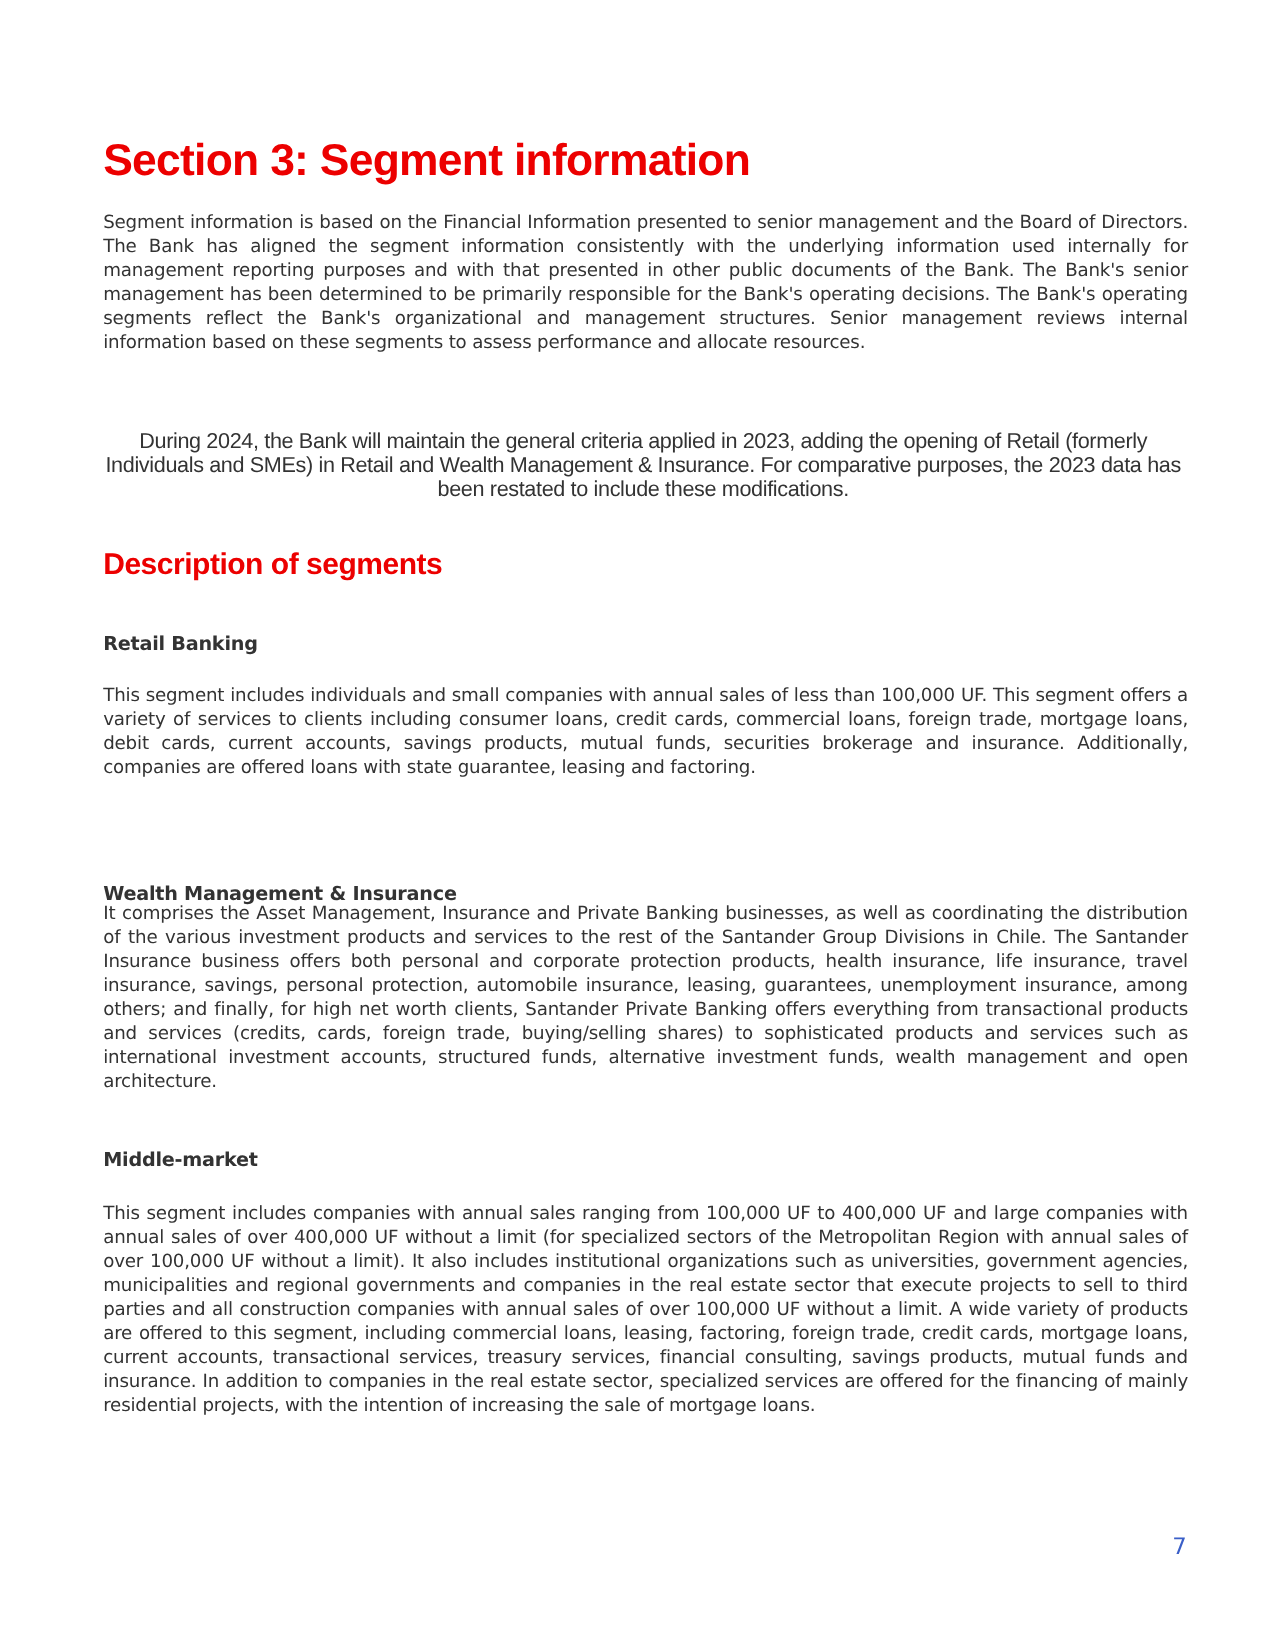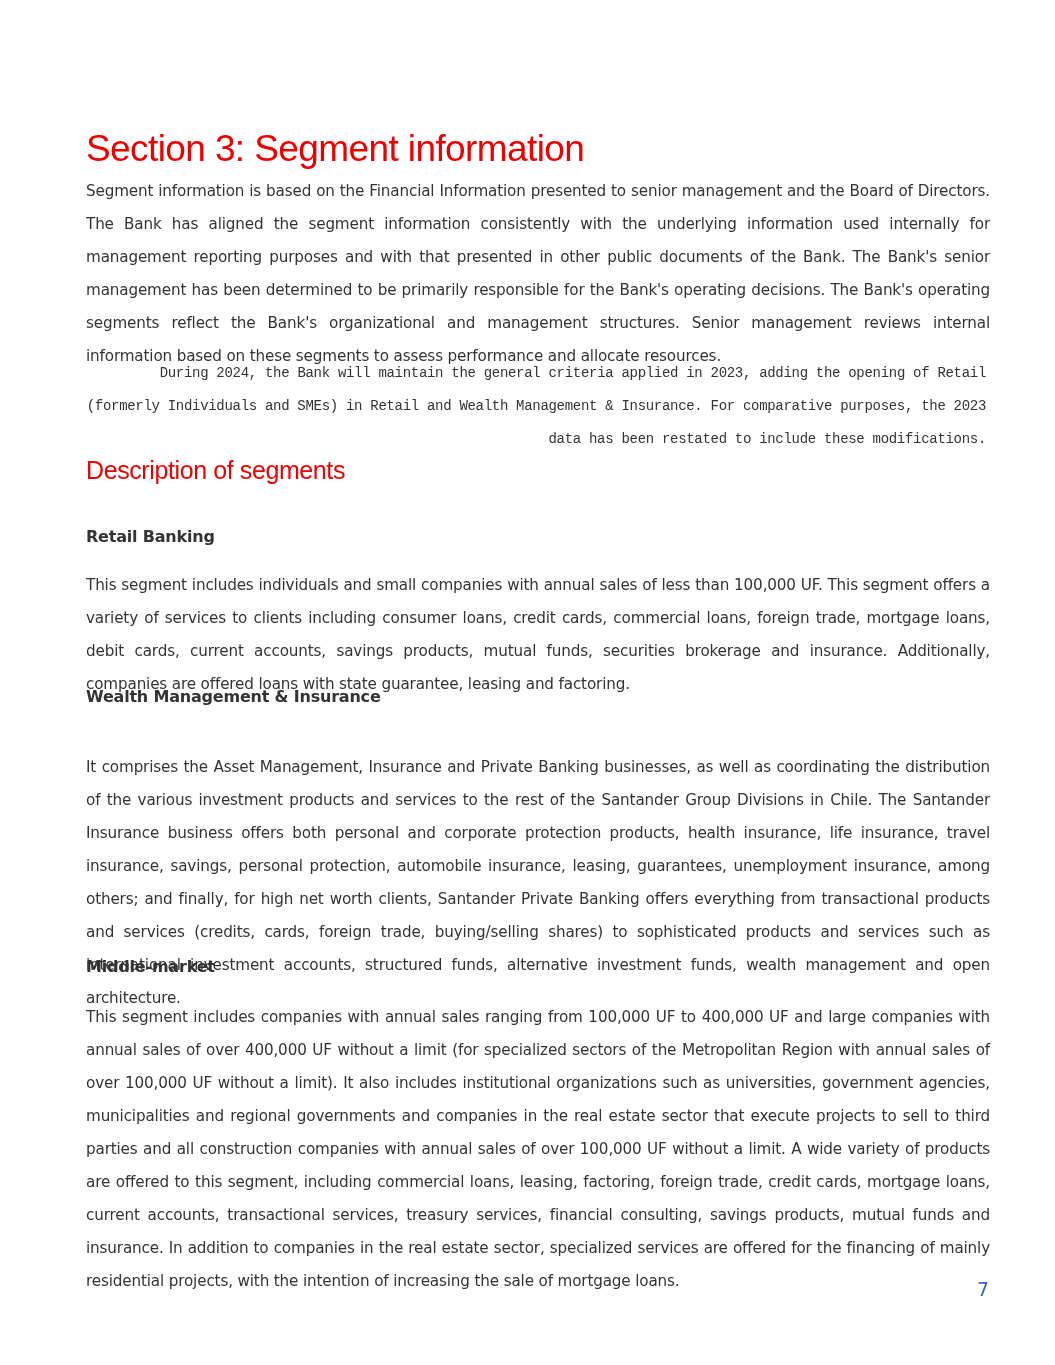--- a/index.html
+++ b/index.html
@@ -16,58 +16,58 @@
       color: #333333;
     }
     .page {
       position: absolute;
       left: 86px;
       top: 0;
       width: 904px;
     }
     .h1 {
       position: absolute;
-      top: 128px;
+      top: 113px;
       left: 0;
       margin: 0;
       font-family: "Liberation Sans", sans-serif;
-      font-weight: normal;
+      font-weight: bold;
       font-size: 37px;
       letter-spacing: -0.6px;
       color: #EC0000;
       white-space: nowrap;
     }
     .h2 {
       position: absolute;
       left: 0;
       margin: 0;
       font-family: "Liberation Sans", sans-serif;
-      font-weight: normal;
+      font-weight: bold;
       font-size: 25px;
       letter-spacing: -0.4px;
       color: #EC0000;
       white-space: nowrap;
       text-align: right;
     }
     .para {
       position: absolute;
       left: 0;
       width: 904px;
       margin: 0;
       font-size: 15.2px;
-      line-height: 33px;
+      line-height: 20px;
       text-align: justify;
       color: #333333;
       letter-spacing: -0.15px;
     }
     .para.condensed {
-      font-family: Liberation Mono, monospace;
-      font-size: 14px;
+      font-family: Liberation Sans, sans-serif;
+      font-size: 18px;
       letter-spacing: -0.3px;
-      text-align: right;
+      text-align: center;
       width: 900px;
     }
     .sub {
       position: absolute;
       left: 0;
       margin: 0;
       font-size: 16px;
       font-weight: bold;
       color: #333333;
       white-space: nowrap;
@@ -93,21 +93,21 @@
   <p class="para condensed" style="top:357px;">During 2024, the Bank will maintain the general criteria applied in 2023, adding the opening of Retail (formerly Individuals and SMEs) in Retail and Wealth Management &amp; Insurance. For comparative purposes, the 2023 data has been restated to include these modifications.</p>
 
   <h2 class="h2" style="top:456px;">Description of segments</h2>
 
   <div>
     <h3 class="sub" style="top:527px;">Retail Banking</h3>
     <p class="para" style="top:569px;">This segment includes individuals and small companies with annual sales of less than 100,000 UF. This segment offers a variety of services to clients including consumer loans, credit cards, commercial loans, foreign trade, mortgage loans, debit cards, current accounts, savings products, mutual funds, securities brokerage and insurance. Additionally, companies are offered loans with state guarantee, leasing and factoring.</p>
   </div>
 
   <div>
-    <h3 class="sub" style="top:687px;">Wealth Management &amp; Insurance</h3>
+    <h3 class="sub" style="top:735px;">Wealth Management &amp; Insurance</h3>
     <p class="para" style="top:751px;">It comprises the Asset Management, Insurance and Private Banking businesses, as well as coordinating the distribution of the various investment products and services to the rest of the Santander Group Divisions in Chile. The Santander Insurance business offers both personal and corporate protection products, health insurance, life insurance, travel insurance, savings, personal protection, automobile insurance, leasing, guarantees, unemployment insurance, among others; and finally, for high net worth clients, Santander Private Banking offers everything from transactional products and services (credits, cards, foreign trade, buying/selling shares) to sophisticated products and services such as international investment accounts, structured funds, alternative investment funds, wealth management and open architecture.</p>
   </div>
 
   <div>
     <h3 class="sub" style="top:957px;">Middle-market</h3>
     <p class="para" style="top:1001px;">This segment includes companies with annual sales ranging from 100,000 UF to 400,000 UF and large companies with annual sales of over 400,000 UF without a limit (for specialized sectors of the Metropolitan Region with annual sales of over 100,000 UF without a limit). It also includes institutional organizations such as universities, government agencies, municipalities and regional governments and companies in the real estate sector that execute projects to sell to third parties and all construction companies with annual sales of over 100,000 UF without a limit. A wide variety of products are offered to this segment, including commercial loans, leasing, factoring, foreign trade, credit cards, mortgage loans, current accounts, transactional services, treasury services, financial consulting, savings products, mutual funds and insurance. In addition to companies in the real estate sector, specialized services are offered for the financing of mainly residential projects, with the intention of increasing the sale of mortgage loans.</p>
   </div>
 </div>
 
 <div class="page-number">7</div>

